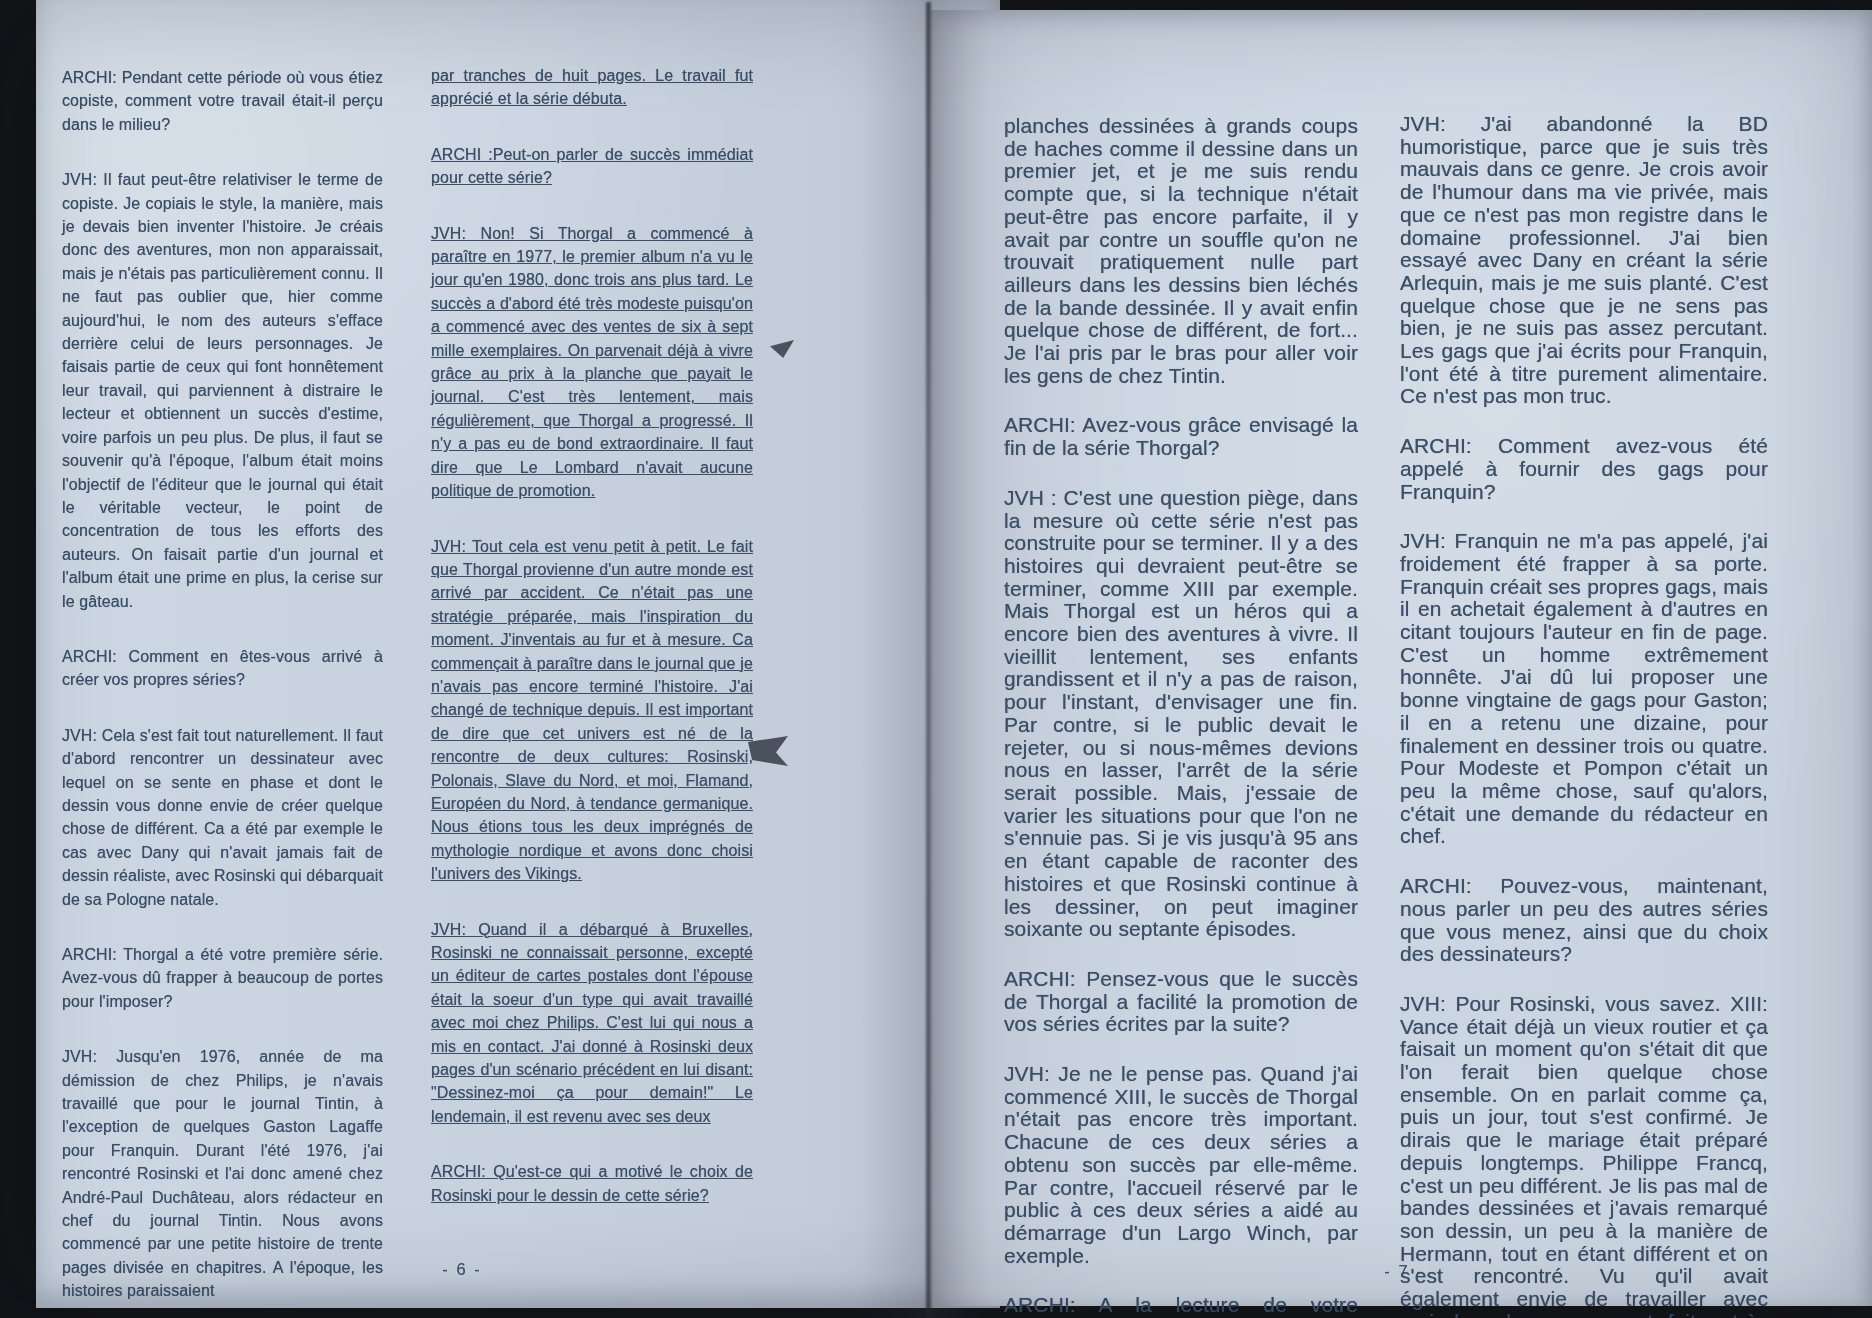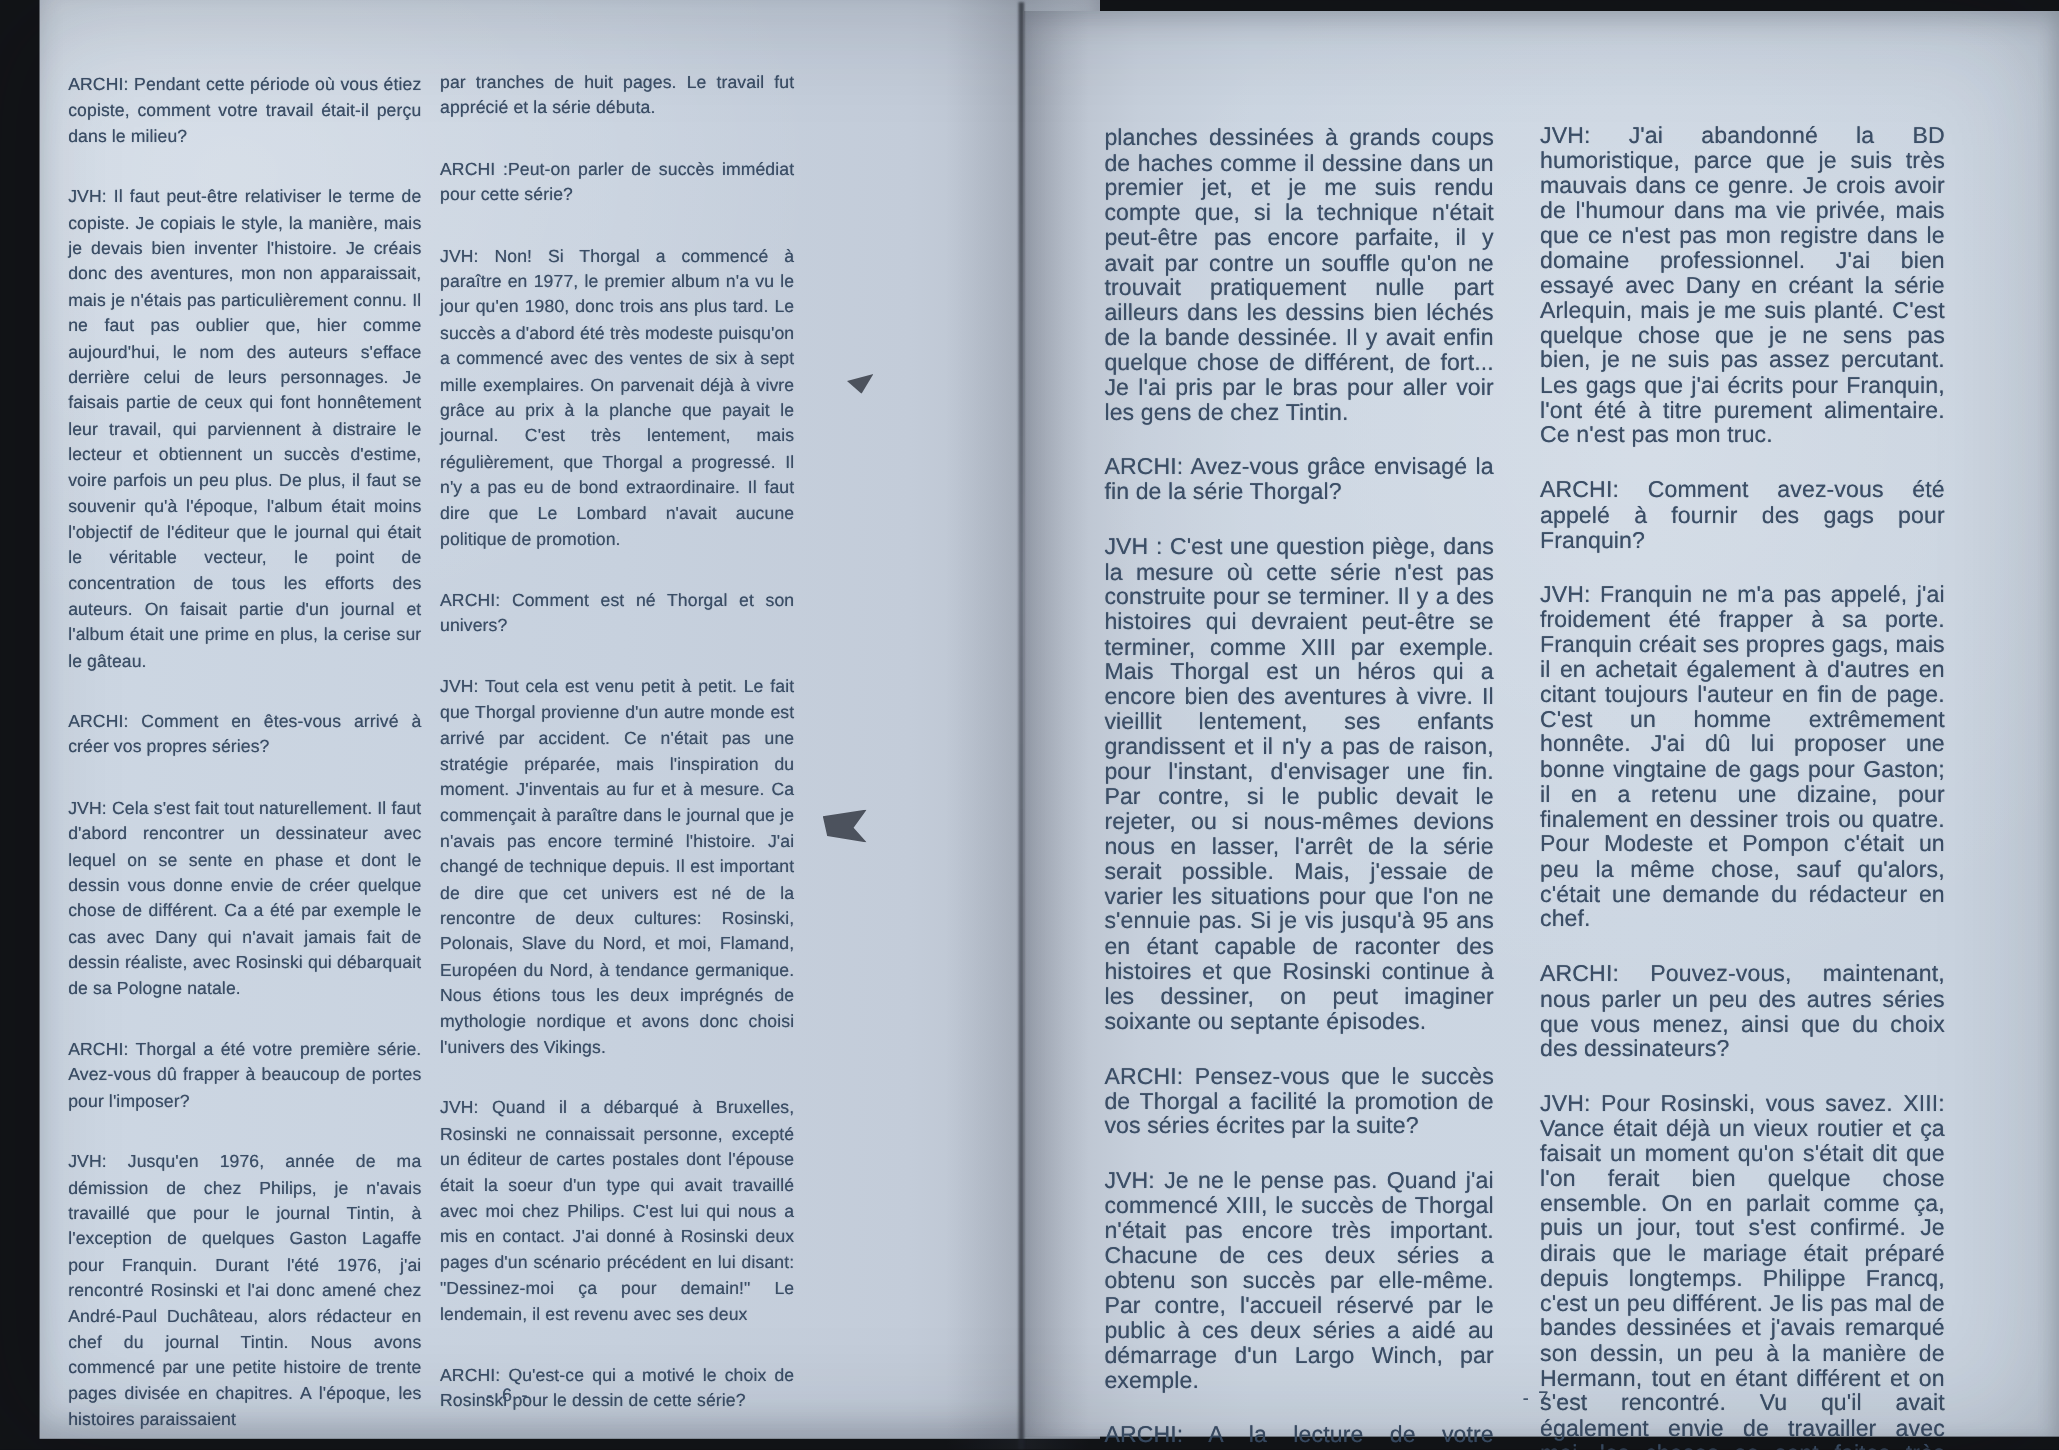--- a/index.html
+++ b/index.html
@@ -58,21 +58,21 @@
     text-align: justify;
     letter-spacing: 0.1px;
     text-shadow: 0 0 0.7px rgba(59,78,102,0.75);
   }
   .page6 .col { font-size: 16px;   line-height: 23.4px; }
   .page7 .col { font-size: 21px; line-height: 22.7px; margin-top: 27px; }
   .col p { margin: 0 0 32px 0; }
   .page7 .col p { margin-bottom: 27px; }
   .col p:last-child { margin-bottom: 0; }
   .c1 { left: 26px;  top: 66px; width: 321px; }
-  .c2 { left: 364px; top: 64px; width: 322px; }
+  .c2 { left: 395px; top: 64px; width: 322px; text-decoration: underline; }
   .c3 { left: 73px;  top: 78px; width: 354px; }
   .c4 { left: 469px; top: 76px; width: 368px; }
   
   .pagenum {
     position: absolute;
     width: 90px; text-align: center;
     font-size: 16.5px; color: #42556d;
     letter-spacing: 2px;
     text-shadow: 0 0 0.6px rgba(59,78,102,0.7);
   }
@@ -95,21 +95,20 @@
         <p>JVH: Il faut peut-être relativiser le terme de copiste. Je copiais le style, la manière, mais je devais bien inventer l'histoire. Je créais donc des aventures, mon non apparaissait, mais je n'étais pas particulièrement connu. Il ne faut pas oublier que, hier comme aujourd'hui, le nom des auteurs s'efface derrière celui de leurs personnages. Je faisais partie de ceux qui font honnêtement leur travail, qui parviennent à distraire le lecteur et obtiennent un succès d'estime, voire parfois un peu plus. De plus, il faut se souvenir qu'à l'époque, l'album était moins l'objectif de l'éditeur que le journal qui était le véritable vecteur, le point de concentration de tous les efforts des auteurs. On faisait partie d'un journal et l'album était une prime en plus, la cerise sur le gâteau.</p>
         <p>ARCHI: Comment en êtes-vous arrivé à créer vos propres séries?</p>
         <p>JVH: Cela s'est fait tout naturellement. Il faut d'abord rencontrer un dessinateur avec lequel on se sente en phase et dont le dessin vous donne envie de créer quelque chose de différent. Ca a été par exemple le cas avec Dany qui n'avait jamais fait de dessin réaliste, avec Rosinski qui débarquait de sa Pologne natale.</p>
         <p>ARCHI: Thorgal a été votre première série. Avez-vous dû frapper à beaucoup de portes pour l'imposer?</p>
         <p>JVH: Jusqu'en 1976, année de ma démission de chez Philips, je n'avais travaillé que pour le journal Tintin, à l'exception de quelques Gaston Lagaffe pour Franquin. Durant l'été 1976, j'ai rencontré Rosinski et l'ai donc amené chez André-Paul Duchâteau, alors rédacteur en chef du journal Tintin. Nous avons commencé par une petite histoire de trente pages divisée en chapitres. A l'époque, les histoires paraissaient</p>
       </div>
     <div class="col c2">
         <p>par tranches de huit pages. Le travail fut apprécié et la série débuta.</p>
         <p>ARCHI :Peut-on parler de succès immédiat pour cette série?</p>
         <p>JVH: Non! Si Thorgal a commencé à paraître en 1977, le premier album n'a vu le jour qu'en 1980, donc trois ans plus tard. Le succès a d'abord été très modeste puisqu'on a commencé avec des ventes de six à sept mille exemplaires. On parvenait déjà à vivre grâce au prix à la planche que payait le journal. C'est très lentement, mais régulièrement, que Thorgal a progressé. Il n'y a pas eu de bond extraordinaire. Il faut dire que Le Lombard n'avait aucune politique de promotion.</p>
-        <p>ARCHI: Comment est né Thorgal et son univers?</p>
         <p>JVH: Tout cela est venu petit à petit. Le fait que Thorgal provienne d'un autre monde est arrivé par accident. Ce n'était pas une stratégie préparée, mais l'inspiration du moment. J'inventais au fur et à mesure. Ca commençait à paraître dans le journal que je n'avais pas encore terminé l'histoire. J'ai changé de technique depuis. Il est important de dire que cet univers est né de la rencontre de deux cultures: Rosinski, Polonais, Slave du Nord, et moi, Flamand, Européen du Nord, à tendance germanique. Nous étions tous les deux imprégnés de mythologie nordique et avons donc choisi l'univers des Vikings.</p>
         <p>JVH: Quand il a débarqué à Bruxelles, Rosinski ne connaissait personne, excepté un éditeur de cartes postales dont l'épouse était la soeur d'un type qui avait travaillé avec moi chez Philips. C'est lui qui nous a mis en contact. J'ai donné à Rosinski deux pages d'un scénario précédent en lui disant: "Dessinez-moi ça pour demain!" Le lendemain, il est revenu avec ses deux</p>
         <p>ARCHI: Qu'est-ce qui a motivé le choix de Rosinski pour le dessin de cette série?</p>
       </div>
     <div class="pagenum n6">- 6 -</div>
     <div class="mark mark1"></div>
     <div class="mark mark2"></div>
   </div>
 
   <div class="page page7">

